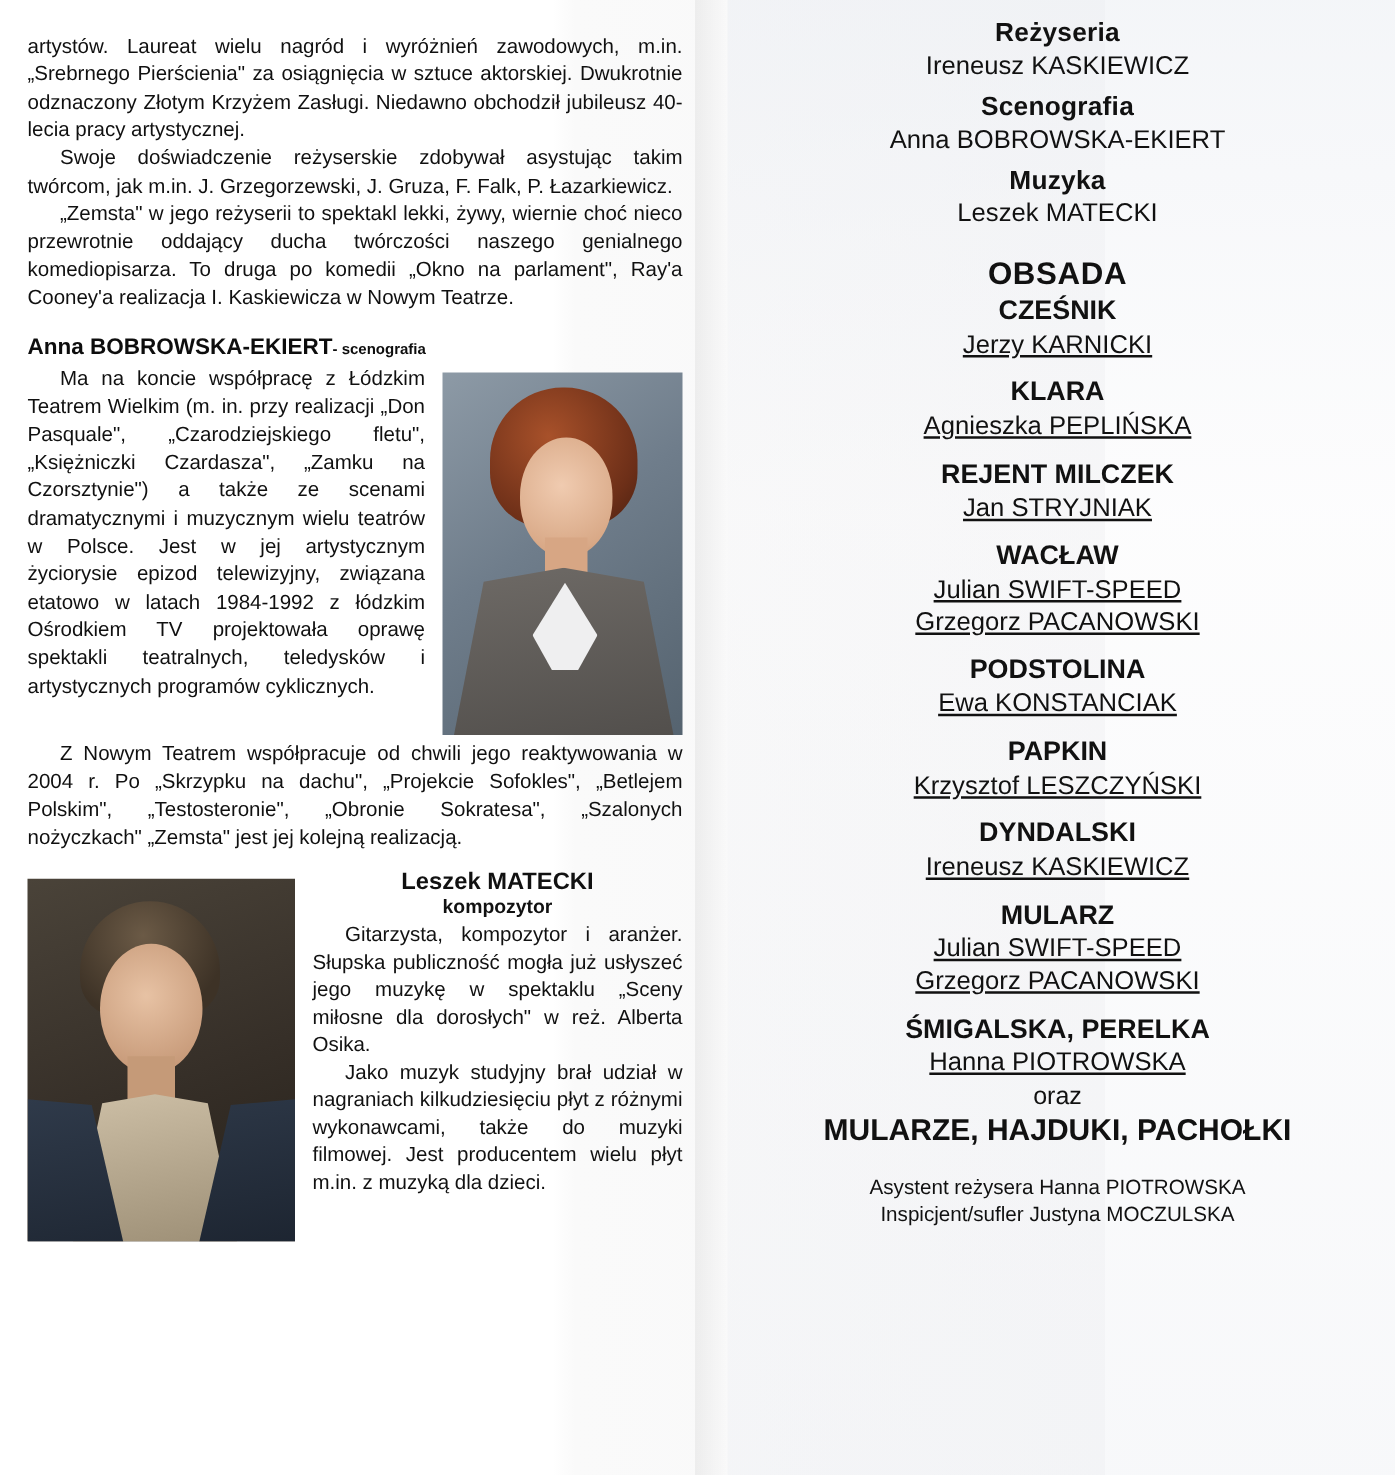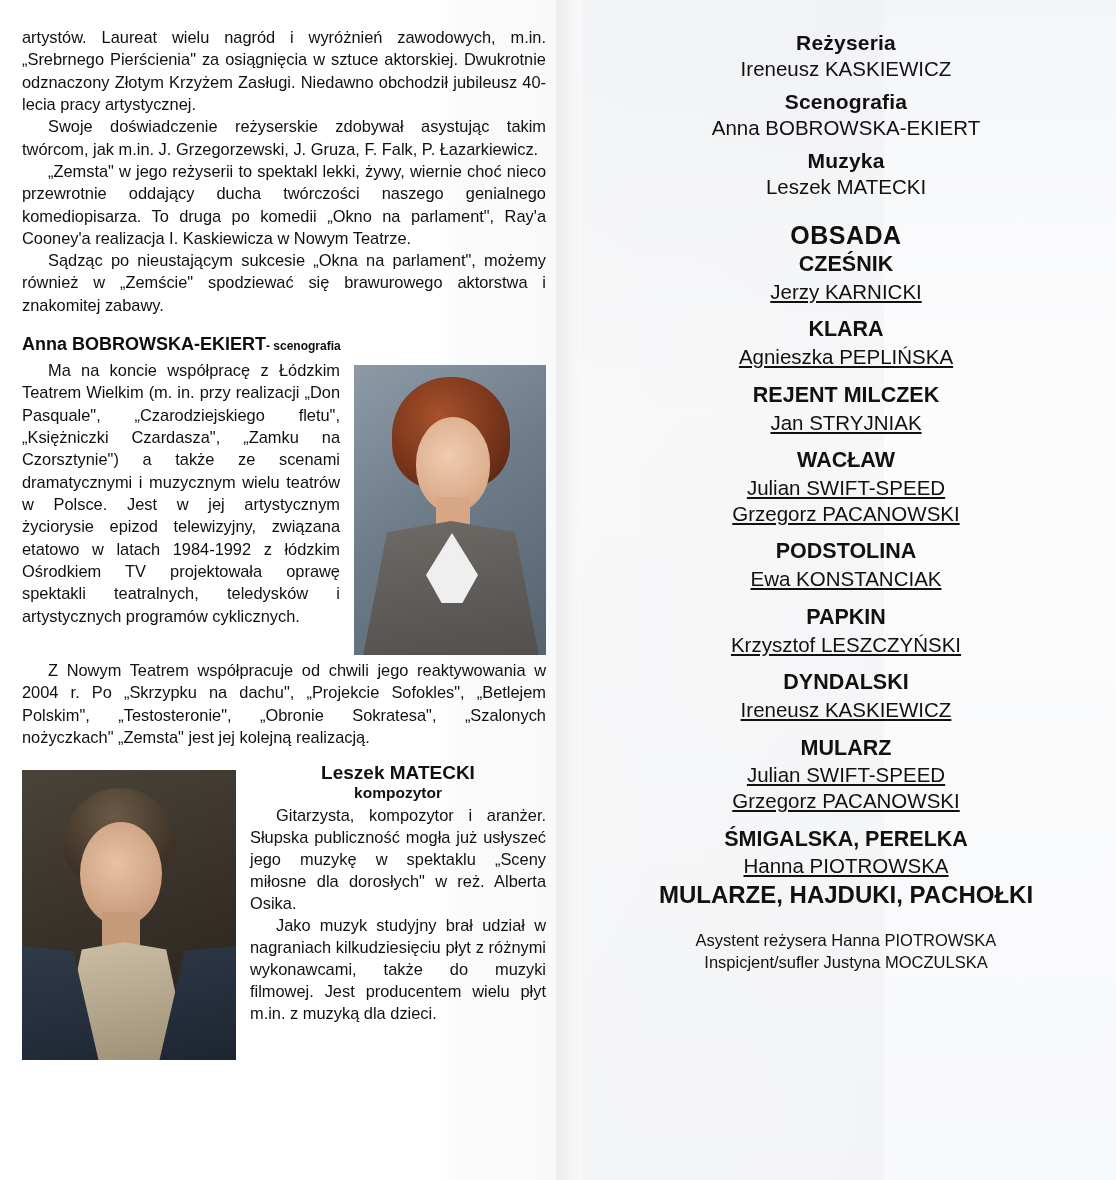--- a/index.html
+++ b/index.html
@@ -192,21 +192,21 @@
     text-align: justify;
   }
   .narrow-text p { margin: 0; text-indent: 26px; padding-left: 40px; }
 
   .clear { clear: both; }
 
   
   .right-col {
     position: absolute;
     left: 596px;
-    top: 30px;
+    top: 14px;
     width: 500px;
     text-align: center;
   }
   .rc-role {
     font-weight: bold;
     font-size: 21px;
     letter-spacing: 0.2px;
     margin: 0;
     line-height: 1.22;
   }
@@ -256,21 +256,20 @@
 <div class="page">
   <div class="fold"></div>
   <div class="right-shade"></div>
 
   <div class="left-col">
 
     <div class="body-text">
       <p class="noindent">artystów. Laureat wielu nagród i wyróżnień zawodowych, m.in. „Srebrnego Pierścienia" za osiągnięcia w sztuce aktorskiej. Dwukrotnie odznaczony Złotym Krzyżem Zasługi. Niedawno obchodził jubileusz 40-lecia pracy artystycznej.</p>
       <p>Swoje doświadczenie reżyserskie zdobywał asystując takim twórcom, jak m.in. J. Grzegorzewski, J. Gruza, F. Falk, P. Łazarkiewicz.</p>
       <p>„Zemsta" w jego reżyserii to spektakl lekki, żywy, wiernie choć nieco przewrotnie oddający ducha twórczości naszego genialnego komediopisarza. To druga po komedii „Okno na parlament", Ray'a Cooney'a realizacja I. Kaskiewicza w Nowym Teatrze.</p>
-      <p>Sądząc po nieustającym sukcesie „Okna na parlament", możemy również w „Zemście" spodziewać się brawurowego aktorstwa i znakomitej zabawy.</p>
     </div>
 
     <div class="section-head">
       <span>Anna BOBROWSKA-EKIERT</span><span class="sub">- scenografia</span>
     </div>
 
     <div class="bobrowska-block">
       <div class="photo-1">
         <div class="hair"></div>
         <div class="face"></div>
@@ -344,20 +343,21 @@
       <div class="cast-name">Ireneusz KASKIEWICZ</div>
 
       <div class="cast-role">MULARZ</div>
       <div class="cast-name">Julian SWIFT-SPEED</div>
       <div class="cast-name">Grzegorz PACANOWSKI</div>
 
       <div class="cast-role">ŚMIGALSKA, PERELKA</div>
       <div class="cast-name">Hanna PIOTROWSKA</div>
     </div>
 
+    <div class="oraz">oraz</div>
     <div class="ensemble">MULARZE, HAJDUKI, PACHOŁKI</div>
 
     <div class="credits">
       <div>Asystent reżysera Hanna PIOTROWSKA</div>
       <div>Inspicjent/sufler Justyna MOCZULSKA</div>
     </div>
 
   </div>
 </div>
 

